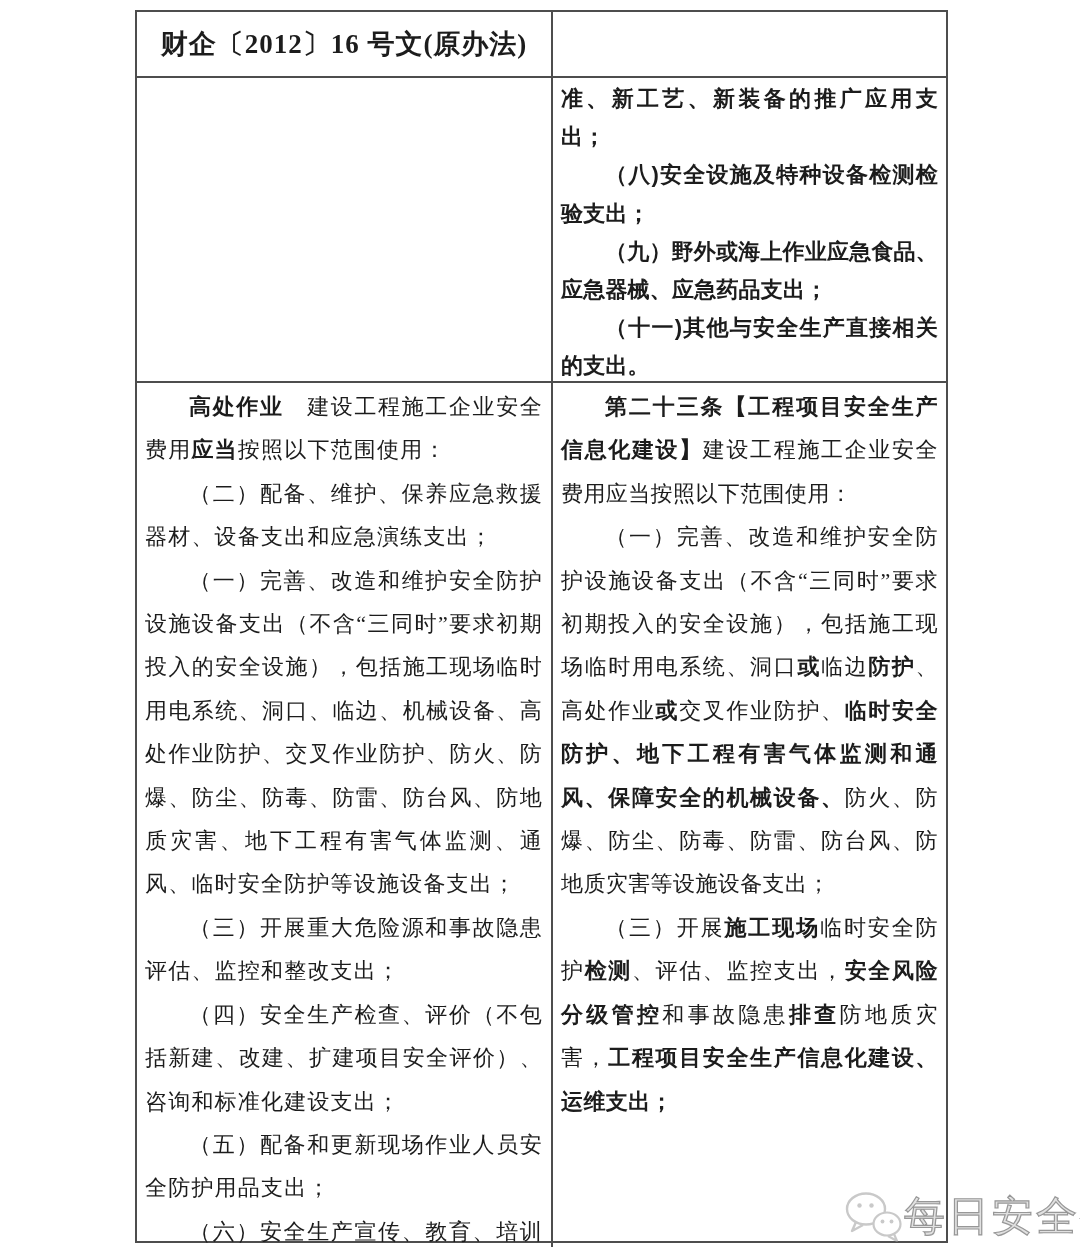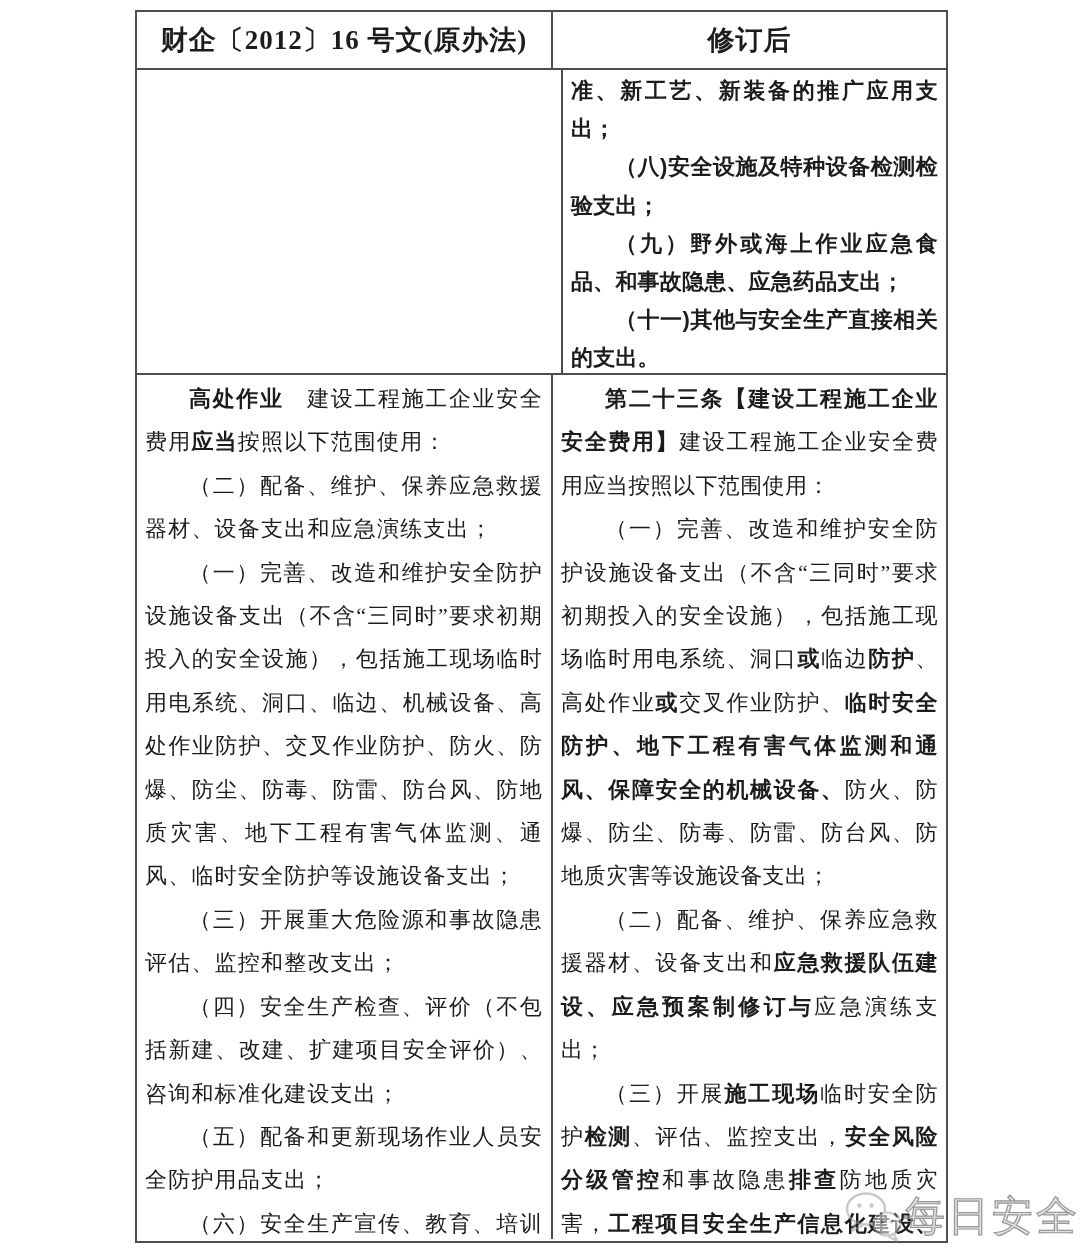--- a/index.html
+++ b/index.html
@@ -5,24 +5,24 @@
   html,body{margin:0;padding:0;background:#ffffff;}
   .page{position:relative;width:1080px;height:1260px;background:#ffffff;overflow:hidden;
         font-family:"Liberation Serif","DejaVu Serif",serif;color:#1c1c1c;}
   .doc-table{position:absolute;left:135px;top:10px;width:813px;height:1233px;
              border:2px solid #4d4d4d;box-sizing:border-box;background:#ffffff;}
   .row{display:flex;box-sizing:border-box;}
   .row + .row{border-top:2px solid #4d4d4d;}
   .cell{box-sizing:border-box;overflow:hidden;}
   .cell.left{width:416px;flex:none;border-right:2px solid #4d4d4d;}
   .cell.right{flex:1;}
-  .header-row{height:56px;align-items:center;}
+  .header-row{height:64px;align-items:center;}
   .header-row .cell{display:flex;align-items:center;justify-content:center;height:100%;}
   .header-text{font-size:27px;font-weight:700;letter-spacing:1px;}
-  .body-row-1{height:305px;padding-left:10px;}
+  .body-row-1{height:305px;}
   .body-row-2{height:866px;}
   .cell-pad{padding:2px 8px 0 8px;}
   
   .serif-cell{font-size:22px;line-height:43.4px;letter-spacing:1.2px;
               text-align:justify;text-justify:inter-character;}
   .right .serif-cell{letter-spacing:0.4px;}
   .sans-bold-cell{font-family:"Liberation Sans","DejaVu Sans",sans-serif;font-weight:700;
                   font-size:22px;line-height:38.2px;letter-spacing:0.2px;
                   text-align:justify;text-justify:inter-character;}
   .para{margin:0;text-indent:2em;}
@@ -40,54 +40,50 @@
 <body>
 
 <div class="page">
 
   <div class="doc-table">
 
     <div class="row header-row">
       <div class="cell left">
         <span class="header-text">财企〔2012〕16 号文(原办法)</span>
       </div>
-      <div class="cell right">
-        <span class="header-text">修订后</span>
-      </div>
     </div>
 
     <div class="row body-row-1">
       <div class="cell left"></div>
       <div class="cell right">
         <div class="cell-pad sans-bold-cell">
             <p class="para noindent"><span class="b">准、新工艺、新装备的推广应用支出；</span></p>
             <p class="para"><span class="b">（八)安全设施及特种设备检测检验支出；</span></p>
-            <p class="para"><span class="b">（九）野外或海上作业应急食品、和事故隐患、应急药品支出；</span></p>
+            <p class="para"><span class="b">（九）野外或海上作业应急食品、应急器械、应急药品支出；</span></p>
             <p class="para"><span class="b">（十一)其他与安全生产直接相关的支出。</span></p>
           </div>
       </div>
     </div>
 
     <div class="row body-row-2">
       <div class="cell left">
         <div class="cell-pad serif-cell">
             <p class="para"><span class="b">高处作业</span><span>　建设工程施工企业安全费用</span><span class="b">应当</span><span>按照以下范围使用：</span></p>
             <p class="para"><span>（二）配备、维护、保养应急救援器材、设备支出和应急演练支出；</span></p>
             <p class="para"><span>（一）完善、改造和维护安全防护设施设备支出（不含“三同时”要求初期投入的安全设施），包括施工现场临时用电系统、洞口、临边、机械设备、高处作业防护、交叉作业防护、防火、防爆、防尘、防毒、防雷、防台风、防地质灾害、地下工程有害气体监测、通风、临时安全防护等设施设备支出；</span></p>
             <p class="para"><span>（三）开展重大危险源和事故隐患评估、监控和整改支出；</span></p>
             <p class="para"><span>（四）安全生产检查、评价（不包括新建、改建、扩建项目安全评价）、咨询和标准化建设支出；</span></p>
             <p class="para"><span>（五）配备和更新现场作业人员安全防护用品支出；</span></p>
             <p class="para"><span>（六）安全生产宣传、教育、培训支</span></p>
           </div>
       </div>
       <div class="cell right">
         <div class="cell-pad serif-cell">
-            <p class="para"><span class="b">第二十三条【建设工程施工企业安全费用】</span><span>建设工程施工企业安全费用应当按照以下范围使用：</span></p>
+            <p class="para"><span class="b">第二十三条【工程项目安全生产信息化建设】</span><span>建设工程施工企业安全费用应当按照以下范围使用：</span></p>
             <p class="para"><span>（一）完善、改造和维护安全防护设施设备支出（不含“三同时”要求初期投入的安全设施），包括施工现场临时用电系统、洞口</span><span class="b">或</span><span>临边</span><span class="b">防护</span><span>、高处作业</span><span class="b">或</span><span>交叉作业防护、</span><span class="b">临时安全防护、地下工程有害气体监测和通风、保障安全的机械设备、</span><span>防火、防爆、防尘、防毒、防雷、防台风、防地质灾害等设施设备支出；</span></p>
-            <p class="para"><span>（二）配备、维护、保养应急救援器材、设备支出和</span><span class="b">应急救援队伍建设、应急预案制修订与</span><span>应急演练支出；</span></p>
             <p class="para"><span>（三）开展</span><span class="b">施工现场</span><span>临时安全防护</span><span class="b">检测</span><span>、评估、监控支出，</span><span class="b">安全风险分级管控</span><span>和事故隐患</span><span class="b">排查</span><span>防地质灾害，</span><span class="b">工程项目安全生产信息化建设、运维支出；</span></p>
           </div>
       </div>
     </div>
 
   </div>
 
   <div class="watermark">
     <svg class="wm-icon" viewBox="0 0 62 56" xmlns="http://www.w3.org/2000/svg">
       <ellipse cx="24" cy="21" rx="19" ry="15.5" fill="none" stroke="#9d9d9d" stroke-width="2.4"></ellipse>

